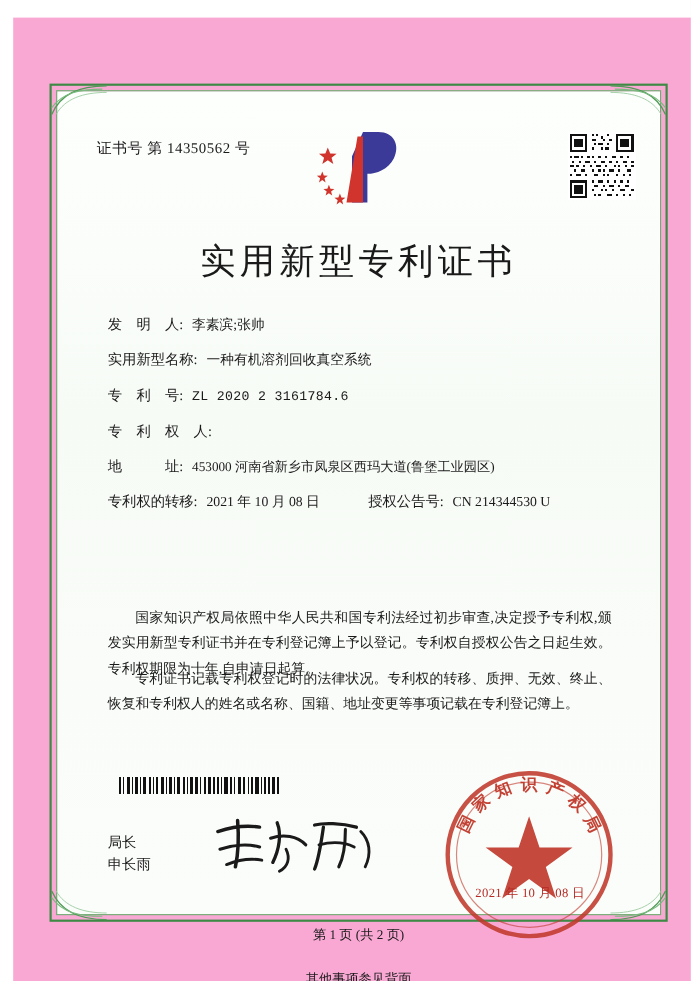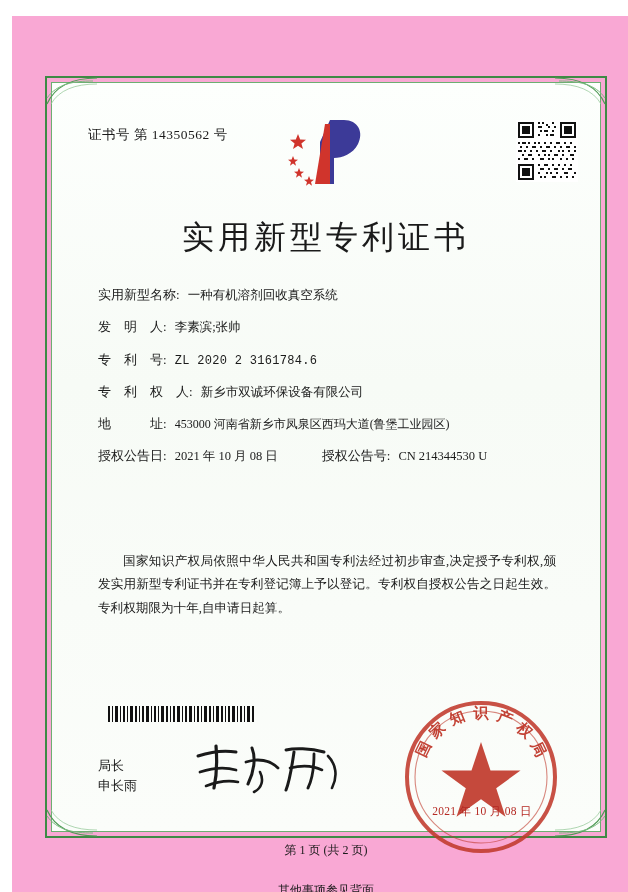--- a/index.html
+++ b/index.html
@@ -340,49 +340,51 @@
         <rect x="50" y="56" width="2" height="2"></rect>
           <rect x="56" y="56" width="2" height="2"></rect>
       </g>
     </svg>
   </div>
 
   <div class="title">实用新型专利证书</div>
 
   <div class="fields">
     <div class="field-row">
+      <span class="f-label">发　明　人:</span>
+      <span class="f-value">李素滨;张帅</span>
+    </div>
+    <div class="field-row">
       <span class="f-label">实用新型名称:</span>
       <span class="f-value">一种有机溶剂回收真空系统</span>
-    </div>
-    <div class="field-row">
-      <span class="f-label">发　明　人:</span>
-      <span class="f-value">李素滨;张帅</span>
     </div>
     <div class="field-row">
       <span class="f-label">专　利　号:</span>
       <span class="f-value mono">ZL 2020 2 3161784.6</span>
     </div>
     <div class="field-row">
       <span class="f-label">专　利　权　人:</span>
-      <span class="f-value">新乡市双诚环保设备有限公司</span>
     </div>
     <div class="field-row">
       <span class="f-label">地　　　址:</span>
       <span class="f-value addr-val">453000 河南省新乡市凤泉区西玛大道(鲁堡工业园区)</span>
     </div>
     <div class="field-row two">
-      <span class="f-label">授权公告日:</span>
+      <span class="f-label">专利权的转移:</span>
       <span class="f-value">2021 年 10 月 08 日</span>
       <span class="f-label second">授权公告号:</span>
       <span class="f-value">CN 214344530 U</span>
     </div>
   </div>
 
   <div class="para para1">
     <span class="indent">国家知识产权局依照中华人民共和国专利法经过初步审查,决定授予专利权,颁发实用新型专利证书并在专利登记簿上予以登记。专利权自授权公告之日起生效。专利权期限为十年,自申请日起算。</span>
+  </div>
+  <div class="para para2">
+    <span class="indent">专利证书记载专利权登记时的法律状况。专利权的转移、质押、无效、终止、恢复和专利权人的姓名或名称、国籍、地址变更等事项记载在专利登记簿上。</span>
   </div>
 
   <div class="barcode">
     <svg width="148" height="16" viewBox="0 0 148 16" shape-rendering="crispEdges">
       <g fill="#111111">
         <rect x="0" y="0" width="2" height="16"></rect>
           <rect x="4" y="0" width="1" height="16"></rect>
         <rect x="7" y="0" width="3" height="16"></rect>
           <rect x="12" y="0" width="1" height="16"></rect>
         <rect x="15" y="0" width="2" height="16"></rect>

